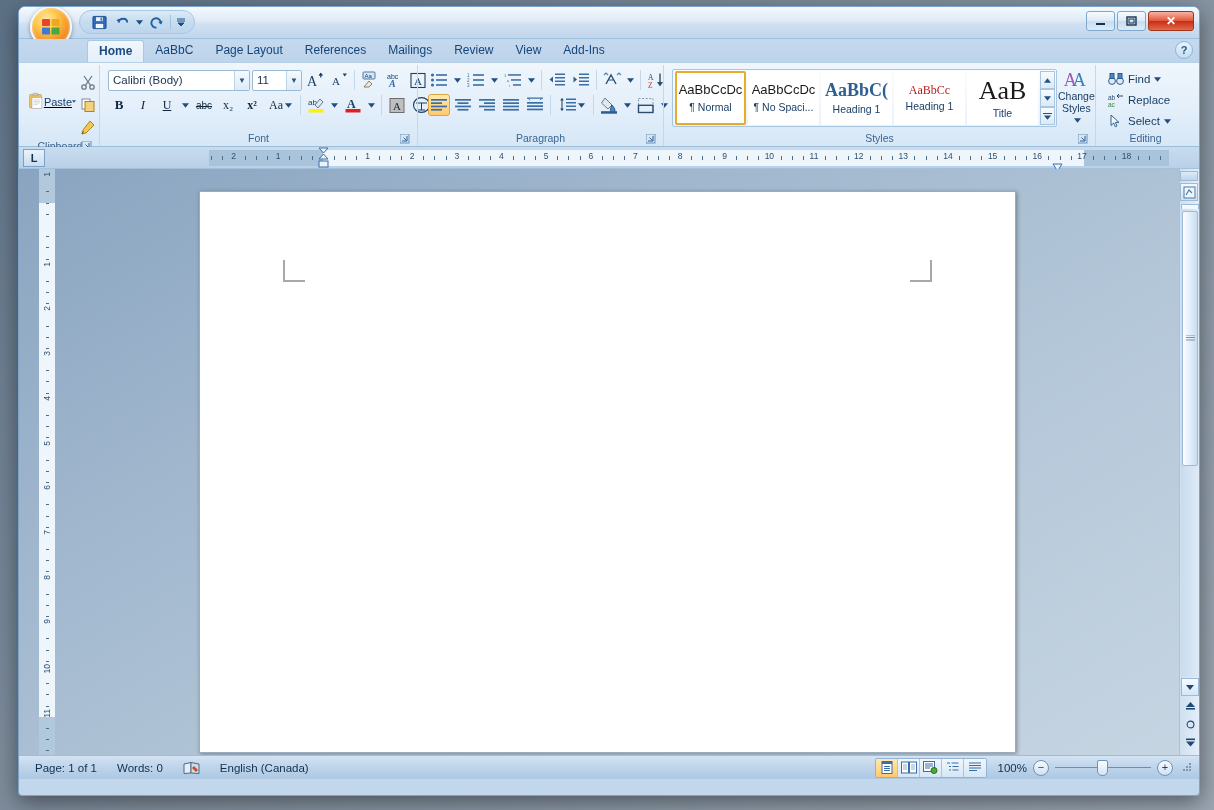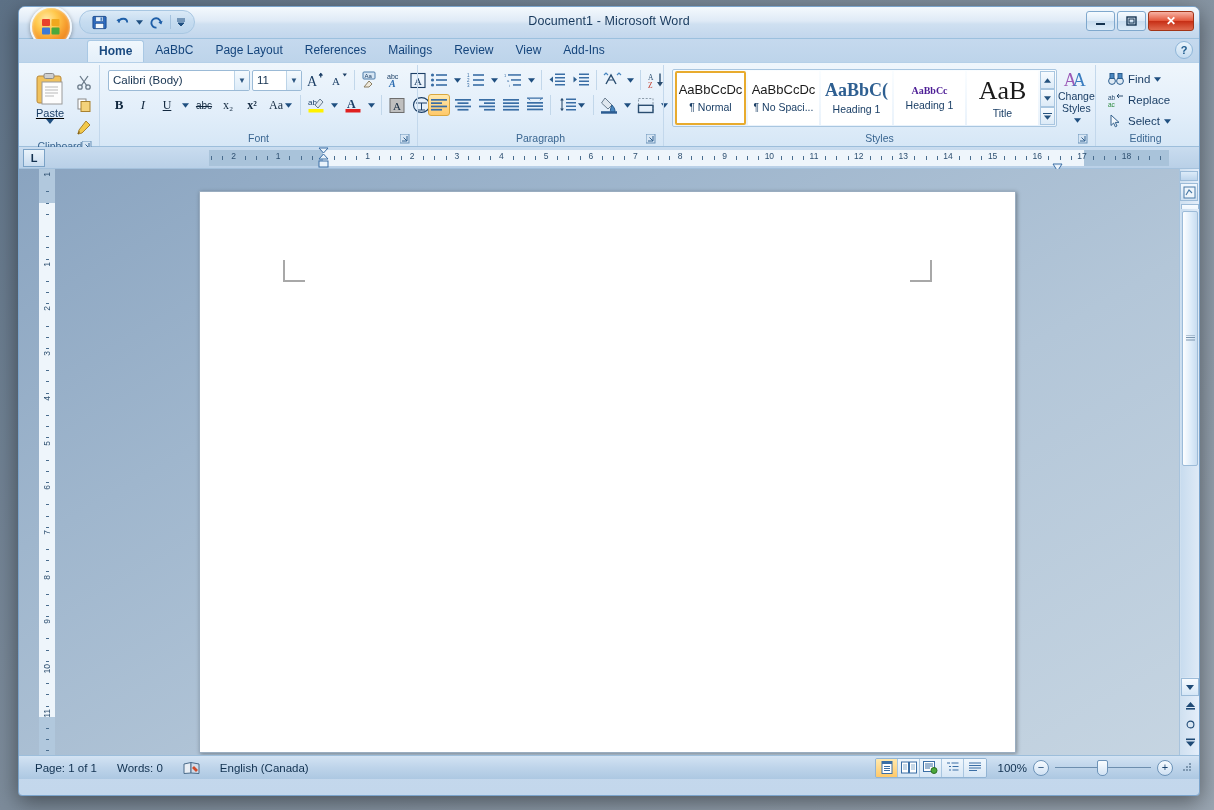--- a/index.html
+++ b/index.html
@@ -168,21 +168,21 @@
     cursor: default;
     position: relative;
   }
   .rbtn.sel { background: linear-gradient(180deg,#ffe9ae,#ffc96a); border-color: #d9a73f; }
   .rbtn.small { width: 22px; height: 22px; }
   .rbtn.wide { height: 22px; padding: 0 3px; }
 
   
   #clipboard-big {
     width: 50px; height: 62px;
-    display: flex; flex-direction: column; align-items: center; justify-content: flex-start;
+    display: flex; flex-direction: row; align-items: center; justify-content: flex-start;
     border: 1px solid transparent; border-radius: 3px;
     padding-top: 2px;
     text-decoration: underline;
   }
   #clipboard-big .lbl { font-size: 11px; color: #1c3f66; margin-top: 1px; }
   #clipboard-small { display: flex; flex-direction: column; gap: 1px; padding-top: 2px; }
 
   
   .row { display: flex; align-items: center; gap: 2px; }
   .combo {
@@ -484,21 +484,20 @@
         </svg>
       </div>
       <div class="qat-sep"></div>
       <div class="qat-btn" style="width:14px">
         <svg width="10" height="8" viewBox="0 0 10 8">
             <path d="M1 1 L9 1 M1 3 L9 3 M2 5 L8 5 L5 8 Z" stroke="#1f4f80" fill="#1f4f80" stroke-width="1"></path>
           </svg>
       </div>
     </div>
 
-    <div id="title-text">Document1 - Microsoft Word</div>
 
     <div id="win-btns">
       <div class="win-btn">
         <svg width="11" height="9" viewBox="0 0 11 9">
             <rect x="1" y="6" width="9" height="2" fill="#14324f"></rect>
           </svg>
       </div>
       <div class="win-btn">
         <svg width="11" height="10" viewBox="0 0 11 10">
             <rect x="1" y="1" width="9" height="8" fill="none" stroke="#14324f" stroke-width="1.4"></rect>
@@ -897,21 +896,21 @@
           </div>
           <div class="style-item">
             <div class="style-preview" style="font-family:'Liberation Sans',sans-serif">AaBbCcDc</div>
             <div class="style-name">¶ No Spaci...</div>
           </div>
           <div class="style-item">
             <div class="style-preview" style="font-family:'Liberation Serif',serif;font-weight:bold;font-size:18px;color:#2e5f91">AaBbC(</div>
             <div class="style-name">Heading 1</div>
           </div>
           <div class="style-item">
-            <div class="style-preview" style="font-family:'Liberation Serif',serif;font-weight:bold;font-size:10px;color:#4c1d95">AaBbCc</div>
+            <div class="style-preview" style="font-family:'Liberation Serif',serif;font-weight:normal;font-size:12px;color:#b91c1c">AaBbCc</div>
             <div class="style-name">Heading 1</div>
           </div>
           <div class="style-item">
             <div class="style-preview" style="font-family:'Liberation Serif',serif;font-size:26px;color:#1a1a1a;line-height:1">AaB</div>
             <div class="style-name">Title</div>
           </div>
           <div id="styles-scroll">
             <div class="sbtn">
               <svg width="7" height="5" viewBox="0 0 8 5">
                   <path d="M4 0 L8 5 L0 5 Z" fill="#24527e"></path>

